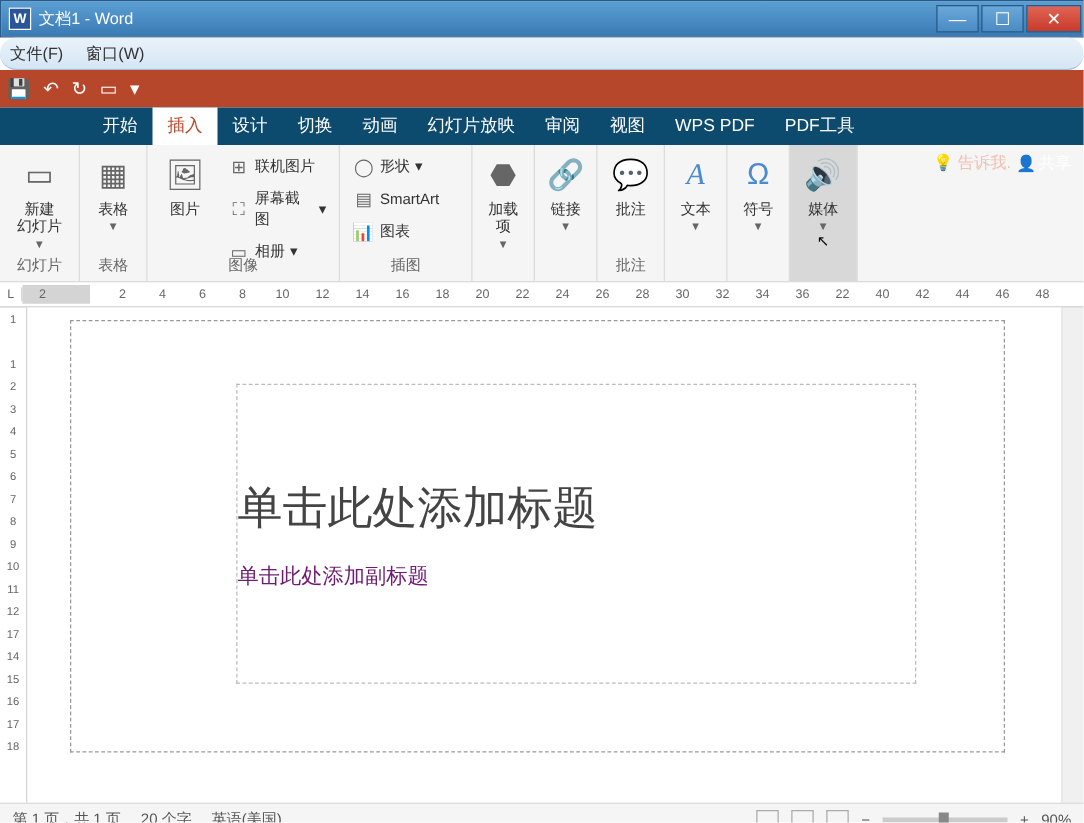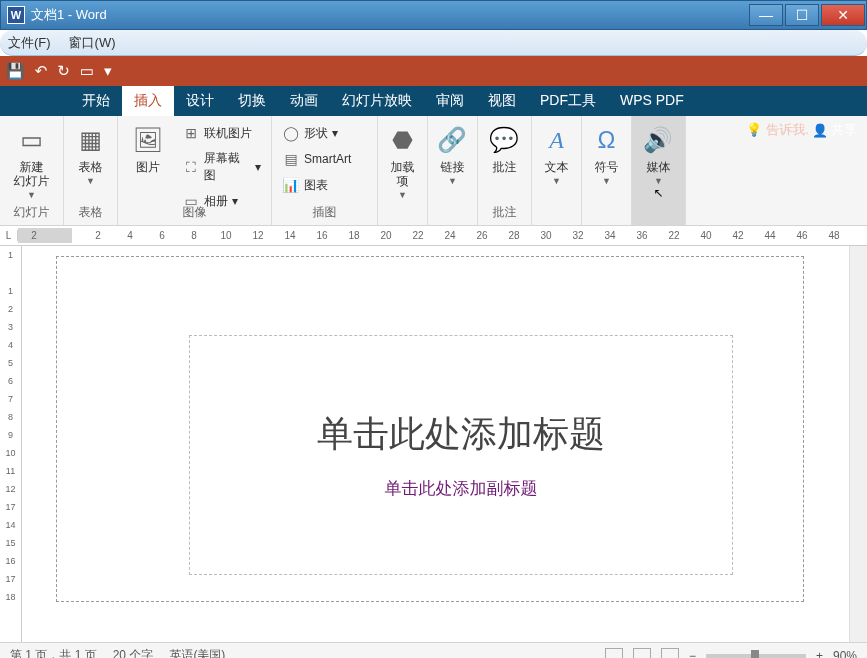--- a/index.html
+++ b/index.html
@@ -39,21 +39,21 @@
 .ruler-h .L { width: 18px; text-align: center; border-right: 1px solid #ccc; }
 .ruler-h .ticks { flex: 1; display: flex; position: relative; }
 .ruler-h .ticks span { width: 32px; text-align: center; }
 .ruler-h .shade { position: absolute; left: 18px; width: 54px; top: 2px; bottom: 2px; background: #d4d4d4; }
 
 .workspace { display: flex; height: 396px; background: #fff; }
 .ruler-v { width: 22px; background: #fff; border-right: 1px solid #ccc; display: flex; flex-direction: column; align-items: center; font-size: 9px; color: #666; padding-top: 4px; }
 .ruler-v span { height: 18px; }
 .editor { flex: 1; position: relative; background: #fff; }
 .slide-outer { position: absolute; left: 34px; top: 10px; width: 748px; height: 346px; border: 1px dashed #999; }
-.slide-inner { position: absolute; left: 132px; top: 50px; width: 544px; height: 240px; border: 1px dashed #bbb; display: flex; flex-direction: column; align-items: center; justify-content: center; margin-top: 28px; }
+.slide-inner { position: absolute; left: 132px; top: 50px; width: 544px; height: 240px; border: 1px dashed #bbb; display: flex; flex-direction: column; justify-content: center; }
 .title-ph { font-size: 36px; color: #444; font-weight: 300; }
 .sub-ph { font-size: 17px; color: #701a75; margin-top: 18px; }
 .scrollbar-v { width: 18px; background: #f0f0f0; border-left: 1px solid #ddd; }
 
 .statusbar { height: 26px; background: #f5f5f5; border-top: 1px solid #d4d4d4; display: flex; align-items: center; padding: 0 10px; font-size: 12px; color: #555; gap: 16px; }
 .statusbar .right { margin-left: auto; display: flex; align-items: center; gap: 10px; }
 .statusbar .vbtn { width: 18px; height: 16px; border: 1px solid #aaa; cursor: pointer; }
 .statusbar .slider { width: 100px; height: 4px; background: #ccc; position: relative; }
 .statusbar .slider .thumb { position: absolute; left: 45%; top: -4px; width: 8px; height: 12px; background: #888; }
 </style>
@@ -85,22 +85,22 @@
 
 <div class="ribbon-tabs">
   <div class="tab">开始</div>
   <div class="tab active">插入</div>
   <div class="tab">设计</div>
   <div class="tab">切换</div>
   <div class="tab">动画</div>
   <div class="tab">幻灯片放映</div>
   <div class="tab">审阅</div>
   <div class="tab">视图</div>
+  <div class="tab">WPS PDF</div>
   <div class="tab">PDF工具</div>
-  <div class="tab">WPS PDF</div>
   <div class="right-cmds">
     <span class="tell">💡 <span>告诉我.</span></span>
     <span class="share">👤 <span>共享</span></span>
   </div>
 </div>
 
 <div class="ribbon">
   <div class="group" style="width:64px">
     <div class="big-btn">
       <div class="ic">▭</div>

